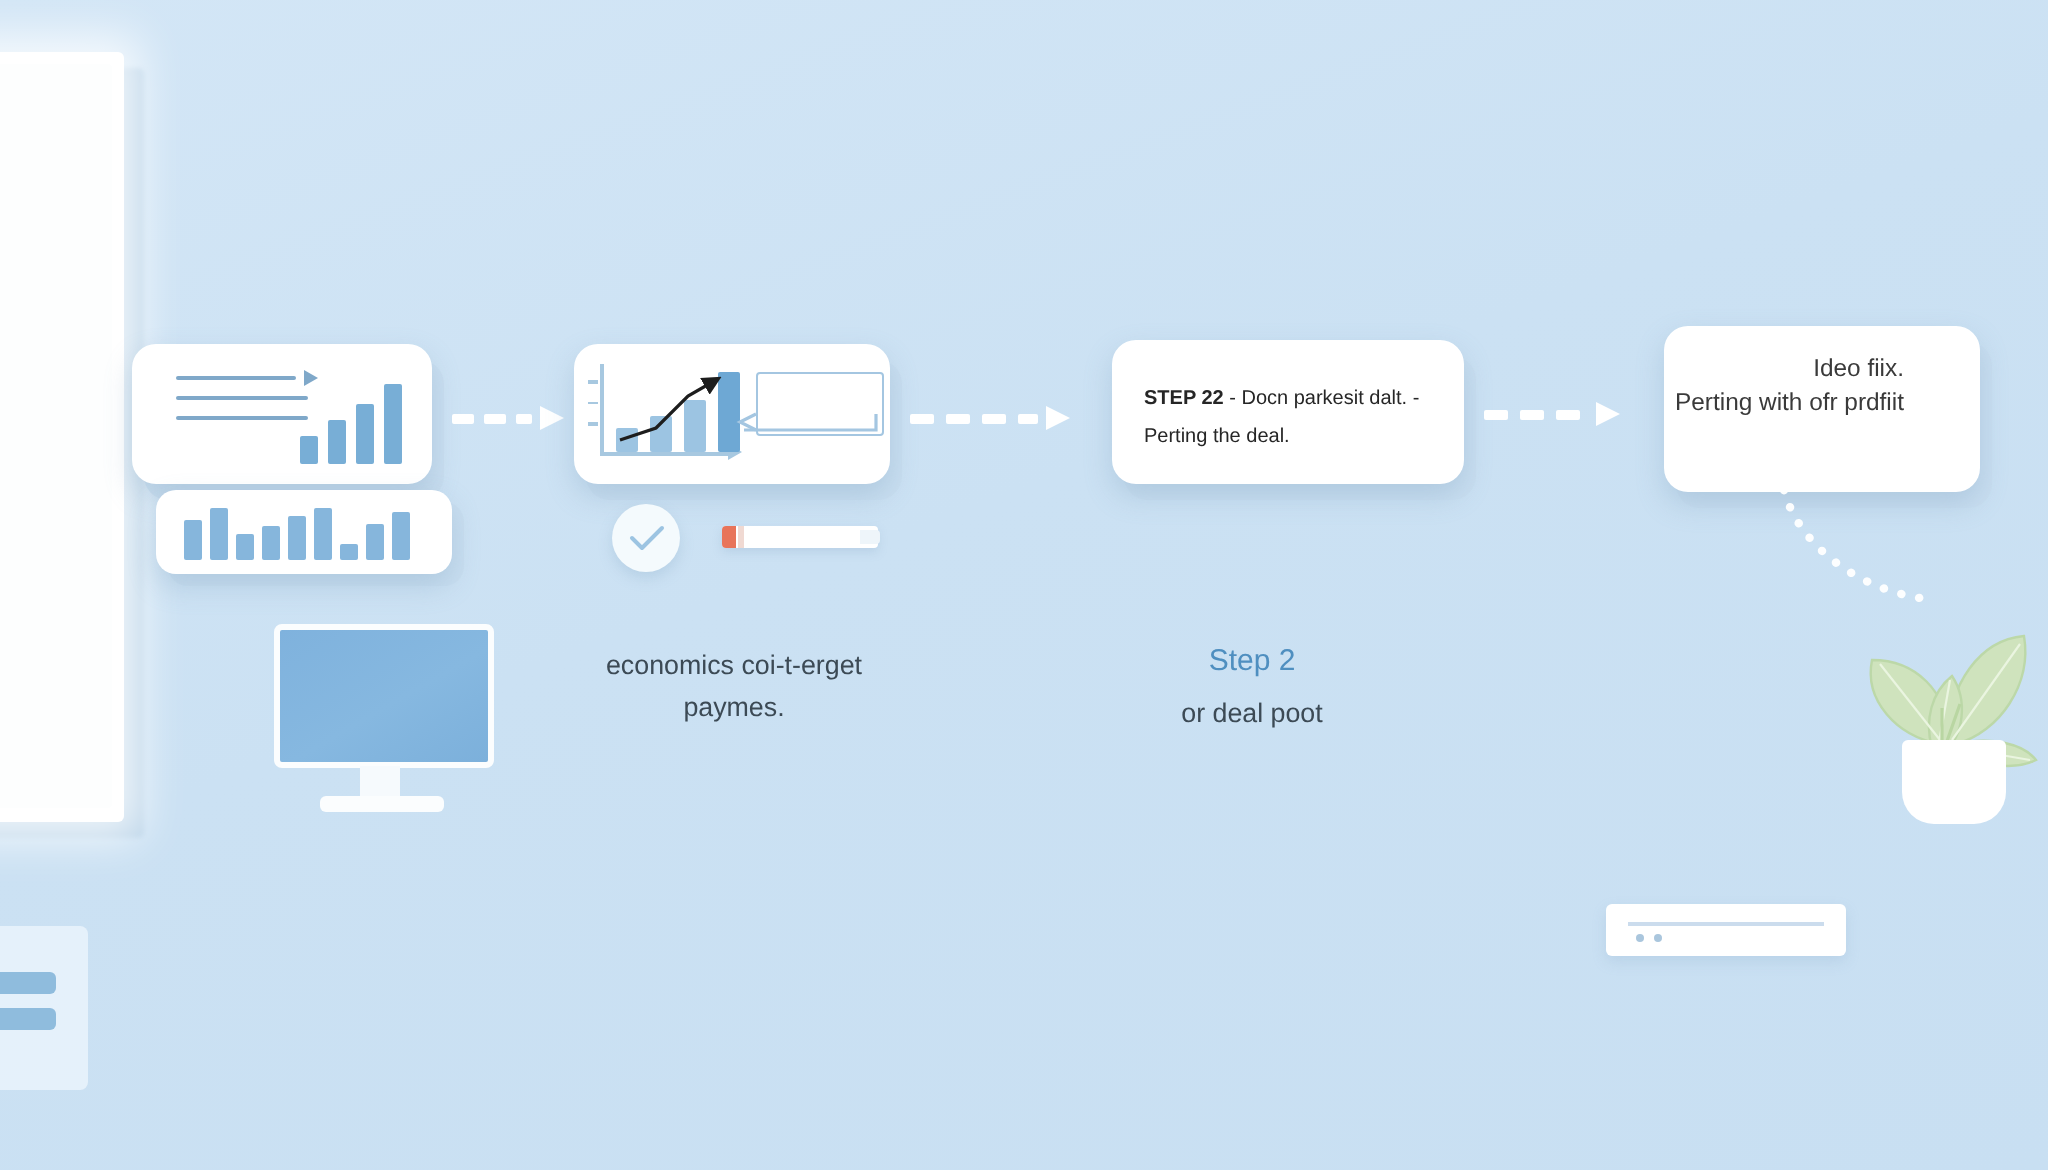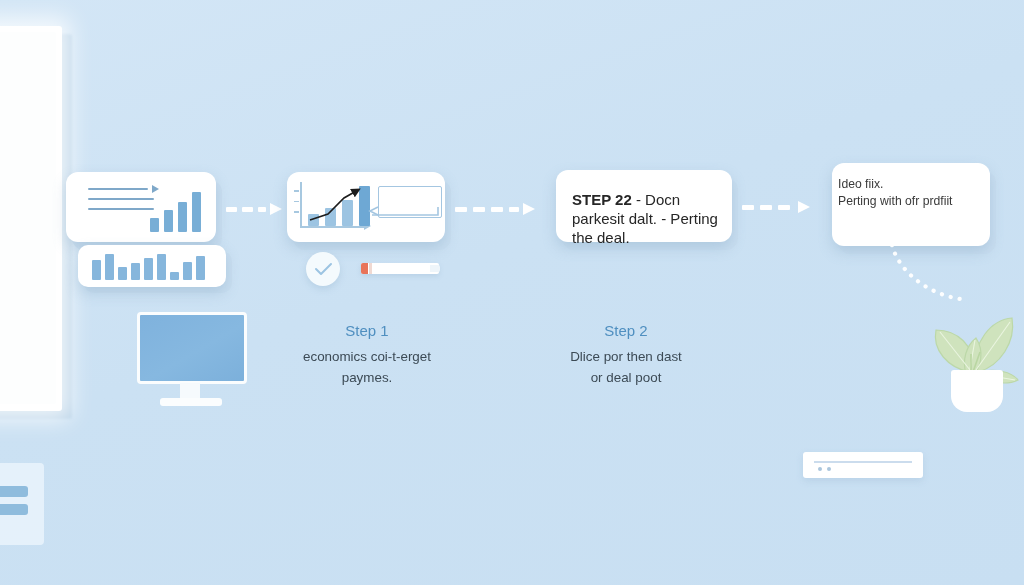--- a/index.html
+++ b/index.html
@@ -209,28 +209,28 @@
     border-bottom: 6px solid transparent;
   }
   #conn1 { left: 226px; top: 203px; width: 58px; }
   #conn2 { left: 455px; top: 203px; width: 92px; }
   #conn3 { left: 742px; top: 201px; width: 82px; }
 
   
   .card-text {
     position: absolute;
     color: #262626;
-    font-size: 15px;
+    font-size: 10px;
     line-height: 19px;
   }
   #card3-text { left: 572px; top: 190px; width: 150px; }
   #card3-text b { font-weight: bold; }
   #card4-text {
-    left: 838px; top: 176px; width: 144px;
-    text-align: left;
+    left: 808px; top: 176px; width: 144px;
+    text-align: right;
     font-size: 12.2px;
     line-height: 17px;
     color: #3a3a3a;
   }
 
   
   .step-block { position: absolute; text-align: center; }
   .step-title {
     color: #4f8fc0;
     font-size: 15px;
@@ -417,31 +417,29 @@
   </div>
 
   <div class="card-shadow-offset" id="card4-sh"></div>
   <div class="card" id="card4"></div>
   <div class="card-text" id="card4-text">
     <div>Ideo fiix.</div>
     <div>Perting with ofr prdfiit</div>
   </div>
 
   <div class="step-block" id="step1">
-    <div class="step-title">Step 1</div>
     <div class="step-desc">
       <div>economics coi-t-erget</div>
       <div>paymes.</div>
     </div>
   </div>
 
   <div class="step-block" id="step2">
     <div class="step-title">Step 2</div>
     <div class="step-desc">
-      <div>Dlice por then dast</div>
       <div>or deal poot</div>
     </div>
   </div>
 
   <div class="mon-screen"></div>
   <div class="mon-neck"></div>
   <div class="mon-base"></div>
 
   <svg class="dots" viewBox="0 0 90 62">
     <path d="M2,2 C8,26 34,50 70,56" stroke="#ffffff" stroke-width="4.2" fill="none" stroke-linecap="round" stroke-dasharray="0.1 9" opacity="0.95"></path>

